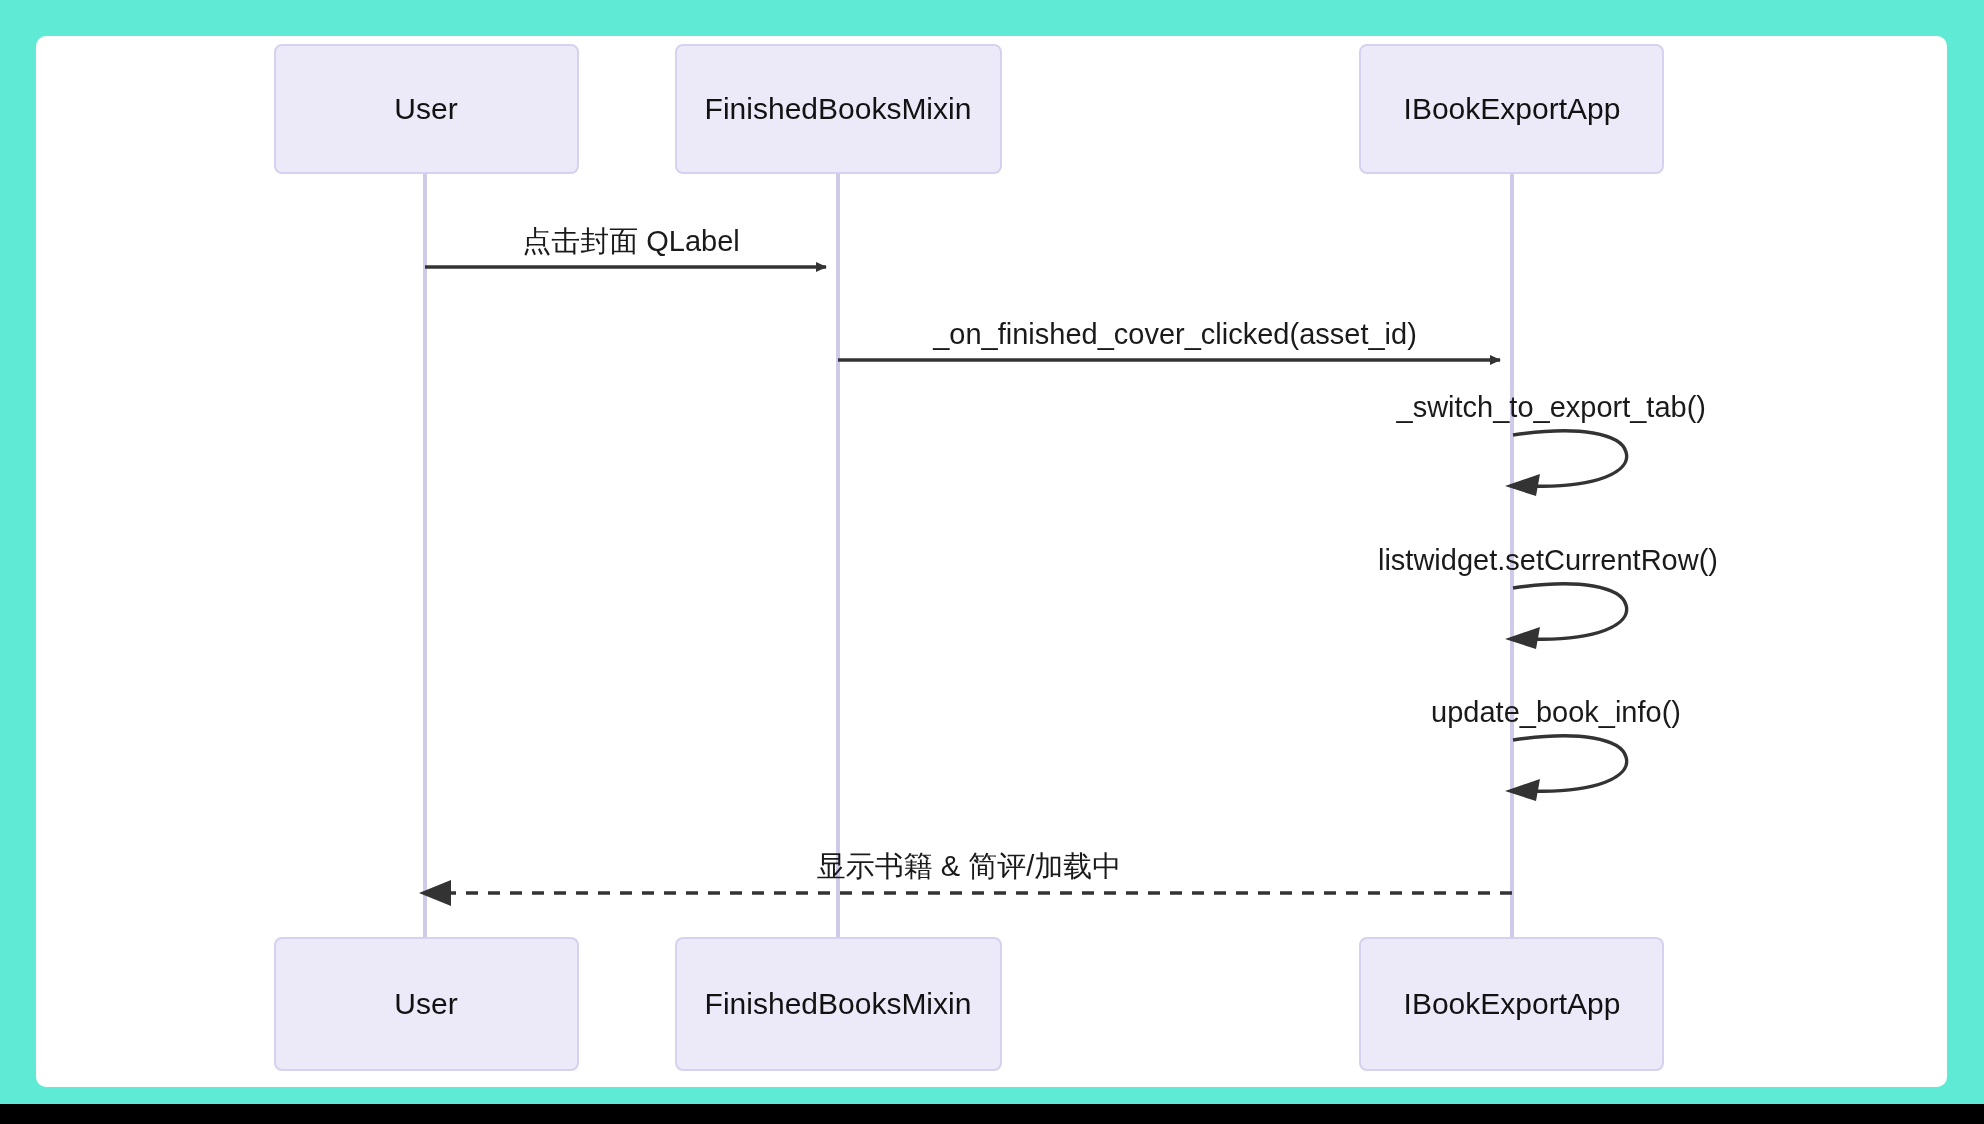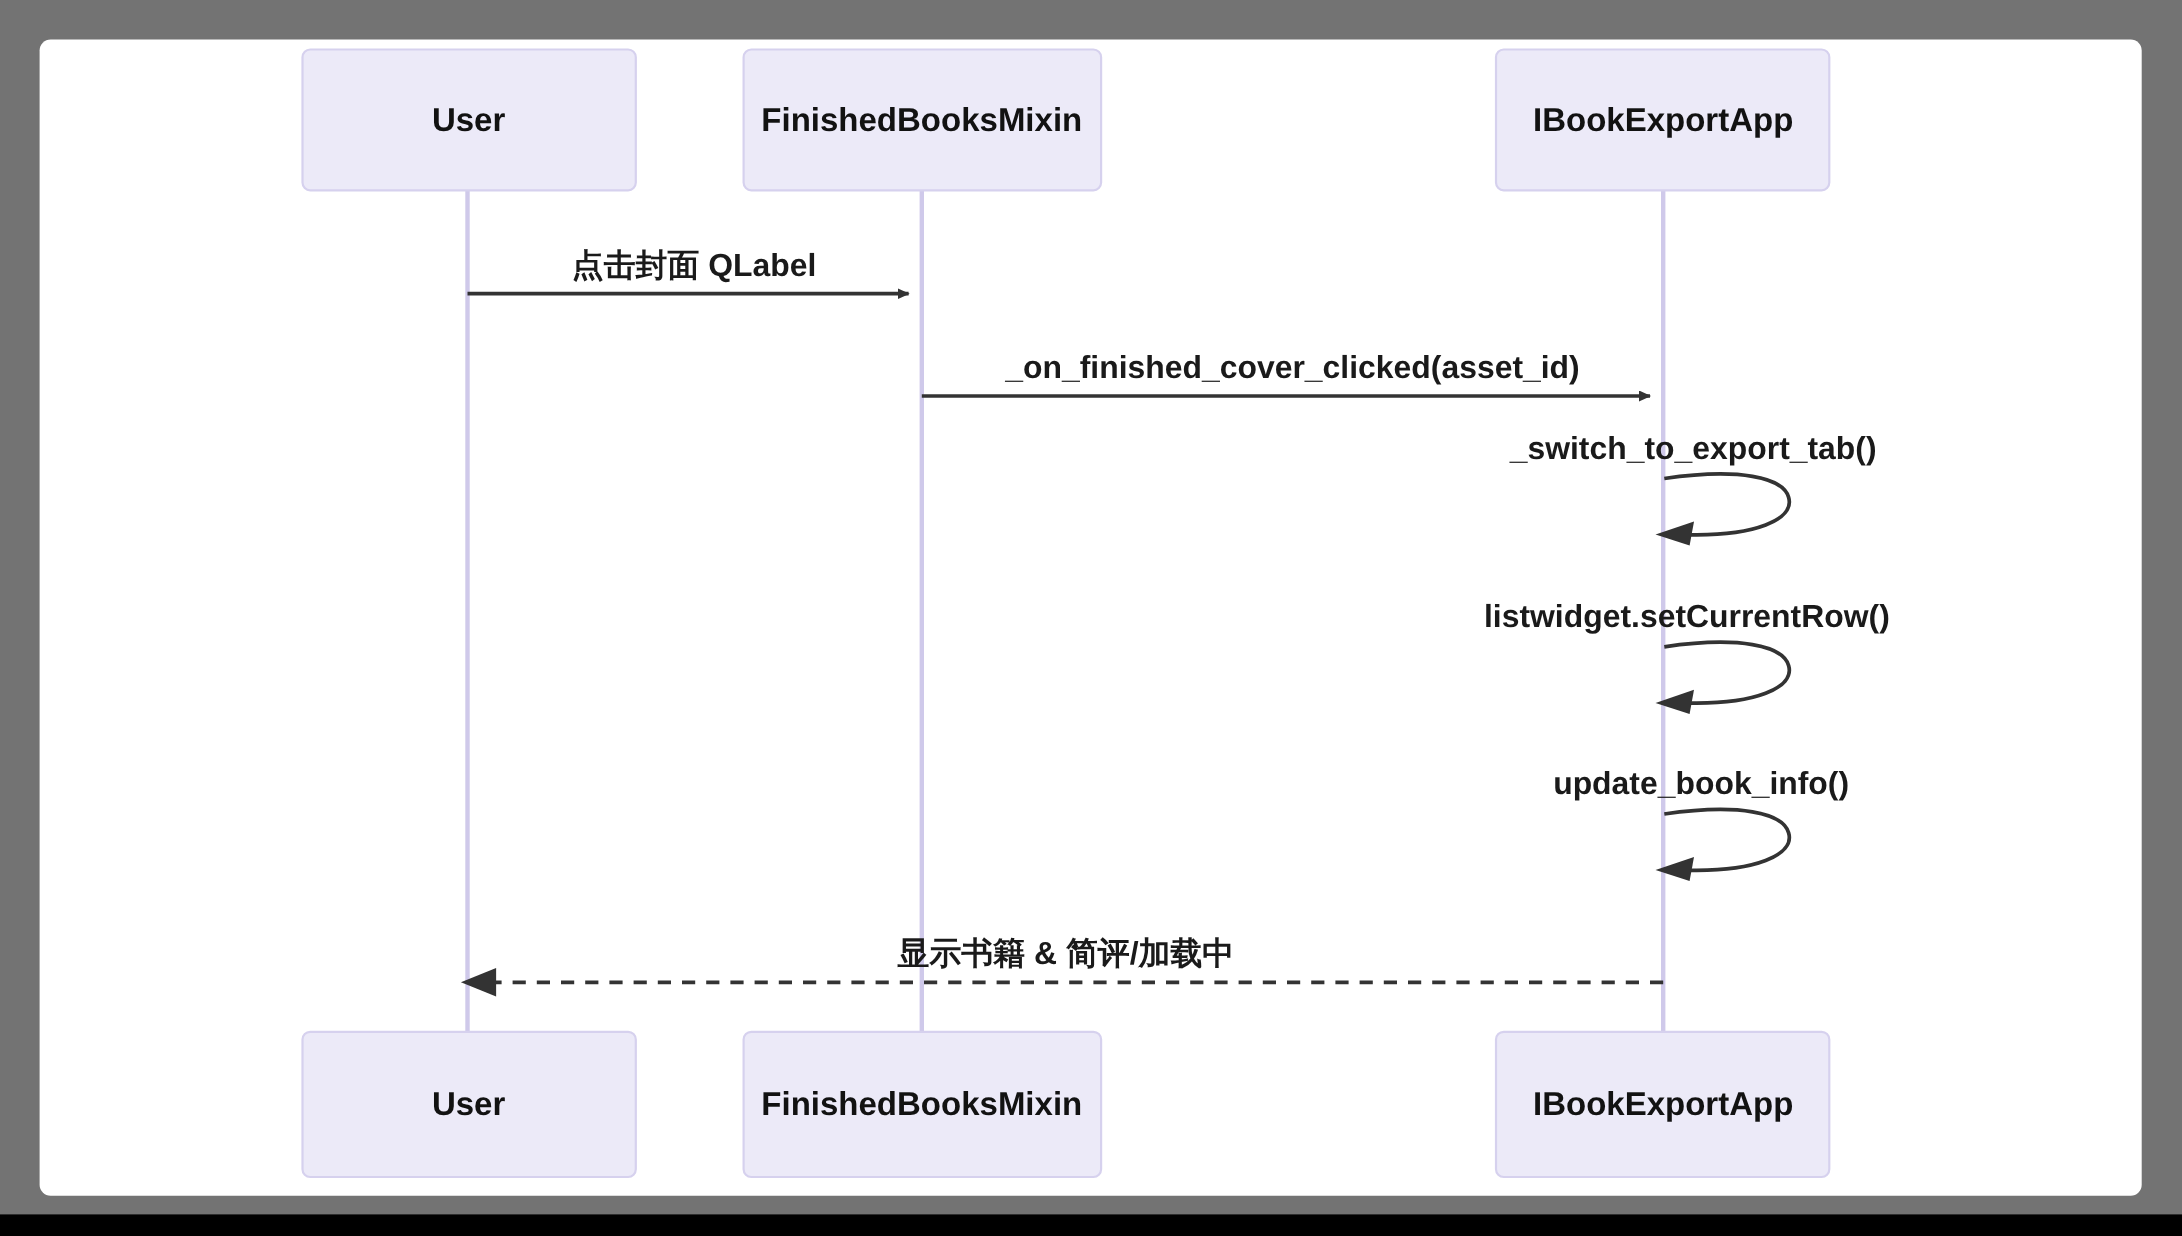--- a/index.html
+++ b/index.html
@@ -11,22 +11,21 @@
   body {
     width: 1984px;
     height: 1124px;
     font-family: "Liberation Sans", "DejaVu Sans", sans-serif;
     overflow: hidden;
   }
   #root {
     position: relative;
     width: 1984px;
     height: 1104px;
-    background: #737373;
-    font-weight: bold;
+    background: #5eead4;
   }
   #canvas {
     position: absolute;
     left: 36px;
     top: 36px;
     width: 1911px;
     height: 1051px;
     background: #ffffff;
     border-radius: 10px;
     overflow: hidden;

